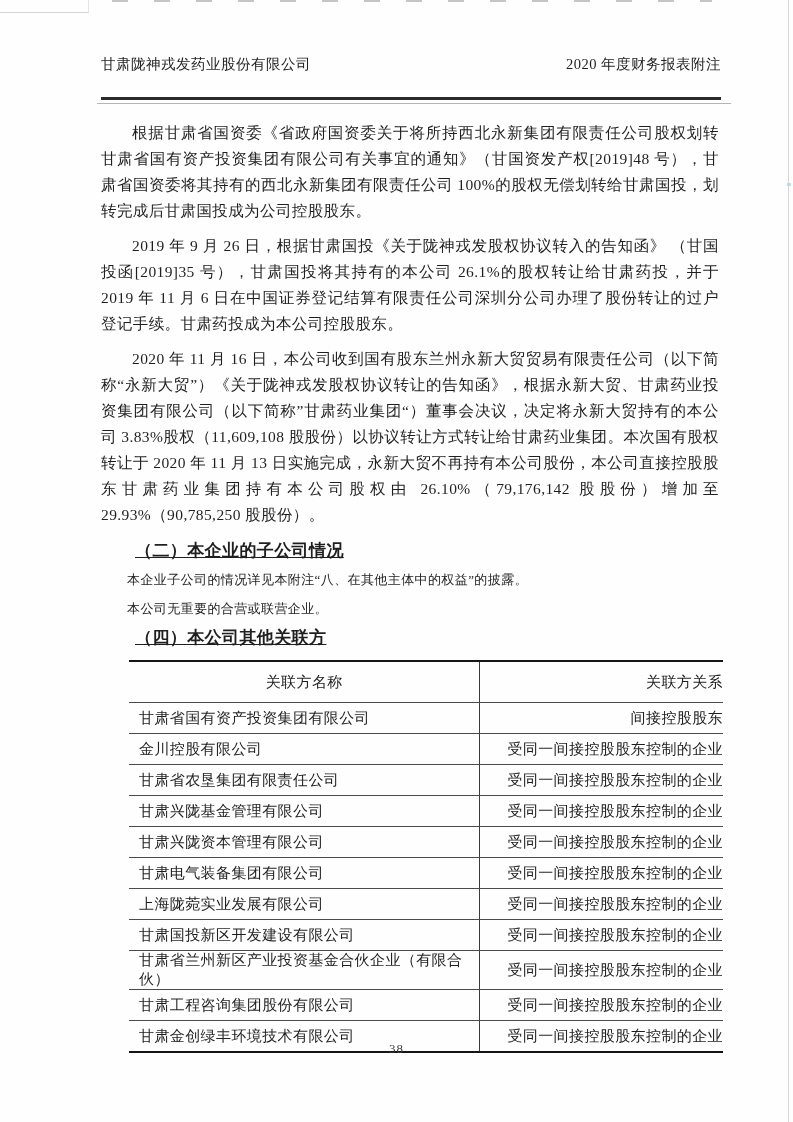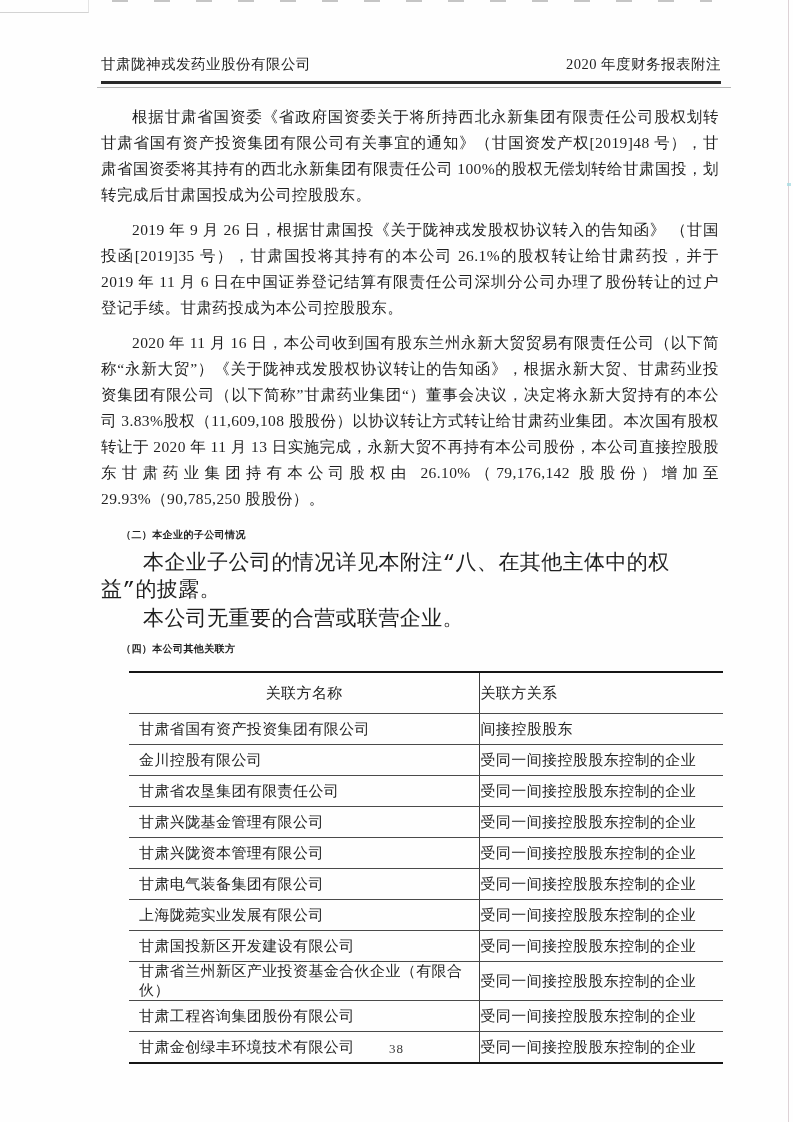--- a/index.html
+++ b/index.html
@@ -27,63 +27,63 @@
     position: absolute; top: 0; right: 4px; width: 1px; height: 1122px;
     background: #ddd2d6;
   }
   .artifact-speck { position: absolute; right: 2px; width: 4px; height: 3px; background: #a8dce2; top: 183px; opacity:.8; }
 
   .content { position: absolute; left: 101px; top: 55px; width: 620px; }
 
   .doc-header {
     display: flex; justify-content: space-between; align-items: flex-end;
     font-size: 14.5px; letter-spacing: .5px;
-    padding-bottom: 7px;
+    padding-bottom: 23px;
     border-bottom: 3px solid #2a2a2a;
     position: relative;
   }
   .doc-header::after {
     content: ""; position: absolute; left: -4px; right: -10px; bottom: -7px;
     height: 1px; background: #b5b5b5;
   }
 
   .body-text { margin-top: 20px; }
   .para {
     font-size: 15.5px; line-height: 26px; letter-spacing: .4px;
     text-indent: 2em; text-align: justify;
     margin: 0 2px 9px 0;
   }
   .sec-heading {
-    font-size: 10px; font-weight: bold; letter-spacing: .4px;
-    line-height: 27px; text-indent: 2em; margin: 1px 0 2px 0;
+    font-size: 17px; font-weight: bold; letter-spacing: .4px;
+    line-height: 27px; text-indent: 2em; margin: 1px 0 2px 0; text-decoration: underline;
   }
   .sec-body {
-    font-size: 21px; line-height: 27px; letter-spacing: .4px;
-    text-indent: 2em; margin: 0 0 2px 0; font-family: Liberation Mono, monospace;
+    font-size: 13px; line-height: 27px; letter-spacing: .4px;
+    text-indent: 2em; margin: 0 0 2px 0;
   }
 
   table.related-party {
     border-collapse: collapse;
     margin: 9px 0 16px 28px;
     width: 594px;
     border-top: 2.5px solid #151515;
     border-bottom: 2.5px solid #151515;
     table-layout: fixed;
   }
   .related-party th, .related-party td {
     font-weight: normal;
     font-size: 15px; letter-spacing: .4px;
     border-bottom: 1px solid #4a4a4a;
     padding: 0;
   }
   .related-party th { height: 40px; text-align: center; }
   .related-party td { height: 30px; }
   .related-party .col-name  { width: 59%; border-right: 1px solid #3a3a3a; }
   .related-party td.col-name { text-align: left; padding-left: 10px; }
-  .related-party .col-rel { text-align: left; }
+  .related-party .col-rel { text-align: right; }
   .related-party tr:last-child td { border-bottom: none; }
 
   .page-number {
     position: absolute; left: 0; top: 1041px; width: 793px;
     text-align: center; font-size: 13px; color: #3a3a3a; letter-spacing: 1px;
   }
 </style>
 </head>
 <body>
 

